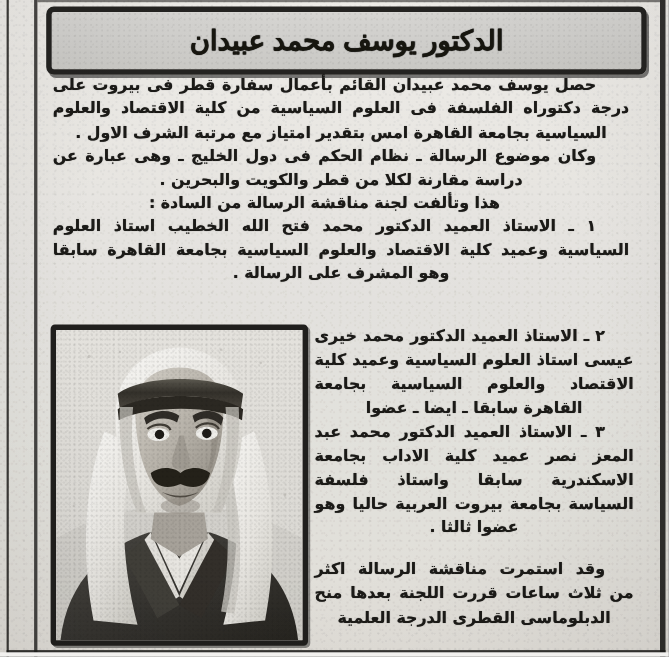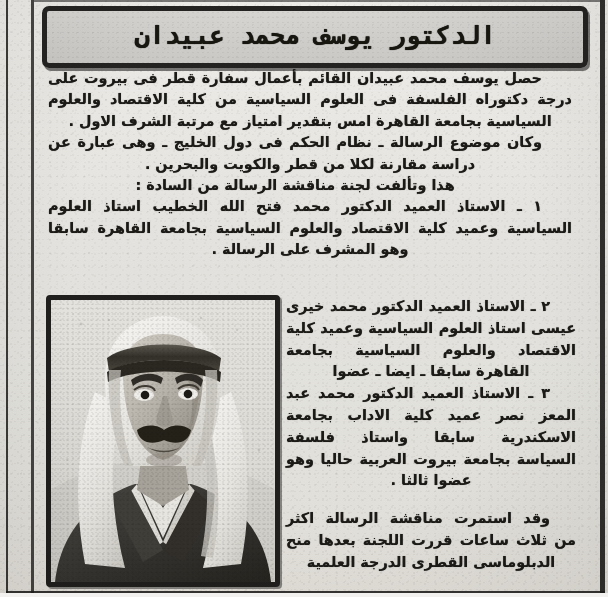--- a/index.html
+++ b/index.html
@@ -56,21 +56,21 @@
   }
   #title-plate::after{
     content:"";position:absolute;inset:0;pointer-events:none;
     background:
       radial-gradient(circle at 20% 30%, rgba(0,0,0,.05) 0 1px,transparent 1px),
       radial-gradient(circle at 70% 70%, rgba(0,0,0,.045) 0 1px,transparent 1px);
     background-size:5px 5px,8px 8px;
   }
   #title-text{
     position:relative;z-index:2;
-    font-family:Liberation Mono, monospace;
+    font-family:Liberation Sans, sans-serif;
     font-weight:700;
     font-size:25px;
     line-height:1;
     color:#17160f;
     letter-spacing:0px;
     text-shadow:0 0 1px rgba(0,0,0,.85), .6px .4px 0 rgba(0,0,0,.5);
     white-space:nowrap;
     direction:rtl;
   }
 

